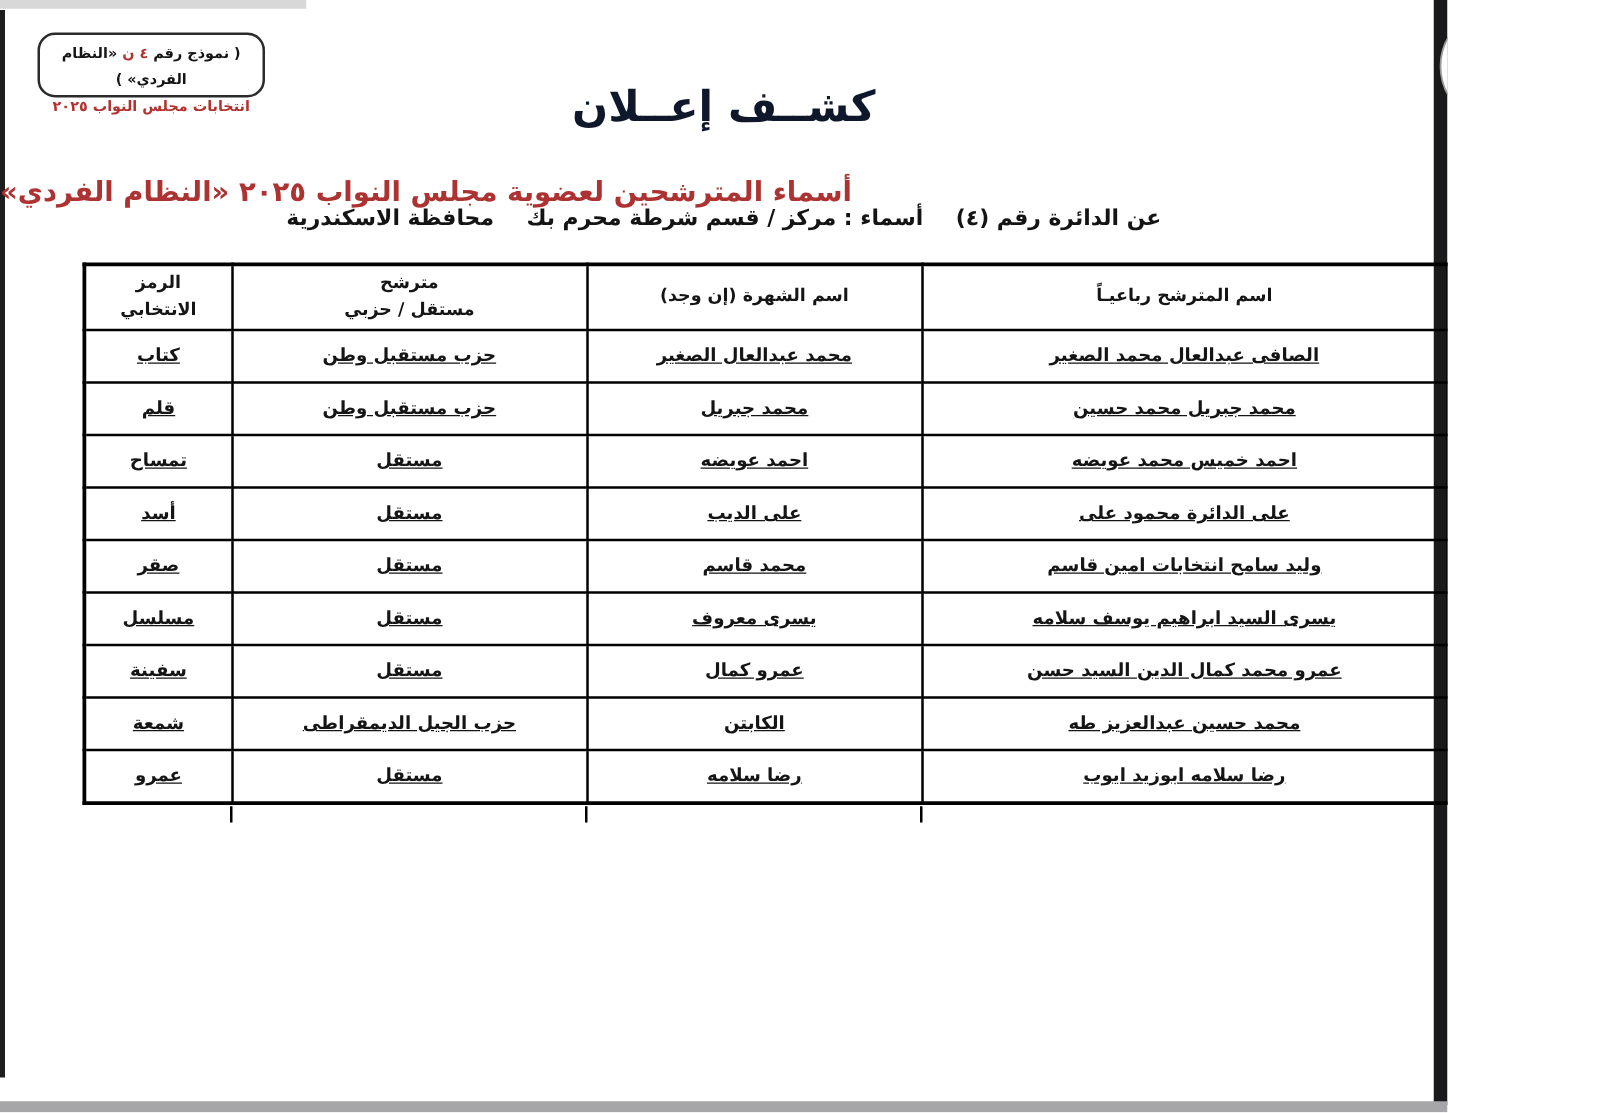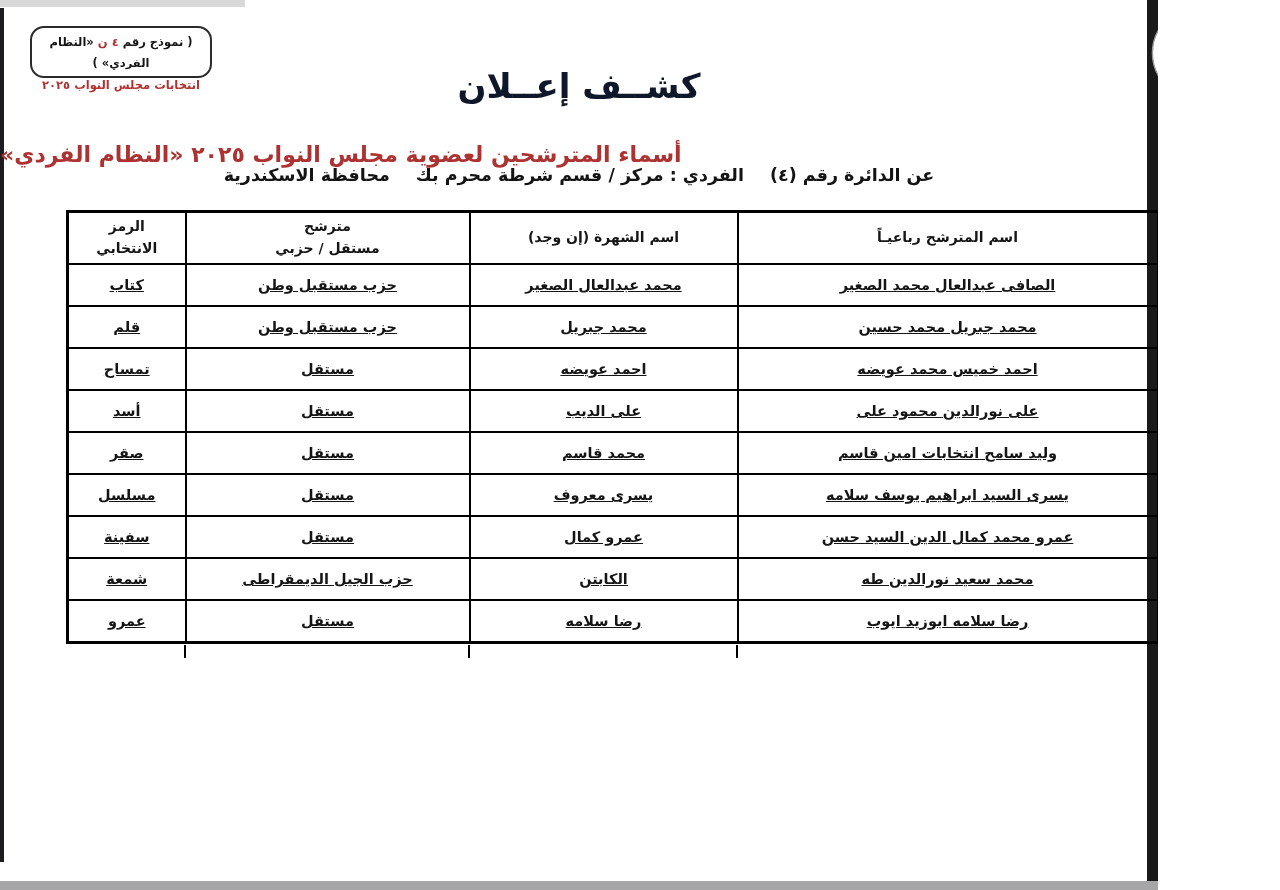--- a/index.html
+++ b/index.html
@@ -104,21 +104,21 @@
       <path d="M50,26 L54.5,31.5 L51,31.5 L51,37 L49,37 L49,31.5 L45.5,31.5 Z"></path>
       <rect x="44.5" y="35" width="11" height="22" rx="2.5"></rect>
       <rect x="43" y="58" width="14" height="3.2"></rect>
     </g>
   </svg>
 
   <div class="doc-title">كشــف إعــلان</div>
   <div class="doc-subtitle">أسماء المترشحين لعضوية مجلس النواب ٢٠٢٥ «النظام الفردي»</div>
   <div class="district-line">
     <span>عن الدائرة رقم  (٤)</span>
-    <span>الفردي : مركز / قسم شرطة  محرم بك</span>
+    <span>أسماء : مركز / قسم شرطة  محرم بك</span>
     <span>محافظة  الاسكندرية</span>
   </div>
 
   <table class="roster">
     <colgroup>
       <col class="w-serial">
         <col class="w-name">
         <col class="w-shohra">
         <col class="w-party">
         <col class="w-symbol">
@@ -152,21 +152,21 @@
     </tr>
         <tr>
       <td class="c-serial">3</td>
       <td class="c-name">احمد خميس محمد عويضه</td>
       <td>احمد عويضه</td>
       <td>مستقل</td>
       <td>تمساح</td>
     </tr>
         <tr>
       <td class="c-serial">4</td>
-      <td class="c-name">على نورالدين محمود على</td>
+      <td class="c-name">على الدائرة محمود على</td>
       <td>على الديب</td>
       <td>مستقل</td>
       <td>أسد</td>
     </tr>
         <tr>
       <td class="c-serial">5</td>
       <td class="c-name">وليد سامح انتخابات امين قاسم</td>
       <td>محمد قاسم</td>
       <td>مستقل</td>
       <td>صقر</td>
@@ -180,21 +180,21 @@
     </tr>
         <tr>
       <td class="c-serial">8</td>
       <td class="c-name">عمرو محمد كمال الدين السيد حسن</td>
       <td>عمرو كمال</td>
       <td>مستقل</td>
       <td>سفينة</td>
     </tr>
         <tr>
       <td class="c-serial">9</td>
-      <td class="c-name">محمد سعيد نورالدين طه</td>
+      <td class="c-name">محمد حسين عبدالعزيز طه</td>
       <td>الكابتن</td>
       <td>حزب الجيل الديمقراطى</td>
       <td>شمعة</td>
     </tr>
         <tr>
       <td class="c-serial">10</td>
       <td class="c-name">رضا سلامه ابوزيد ايوب</td>
       <td>رضا سلامه</td>
       <td>مستقل</td>
       <td>عمرو</td>

